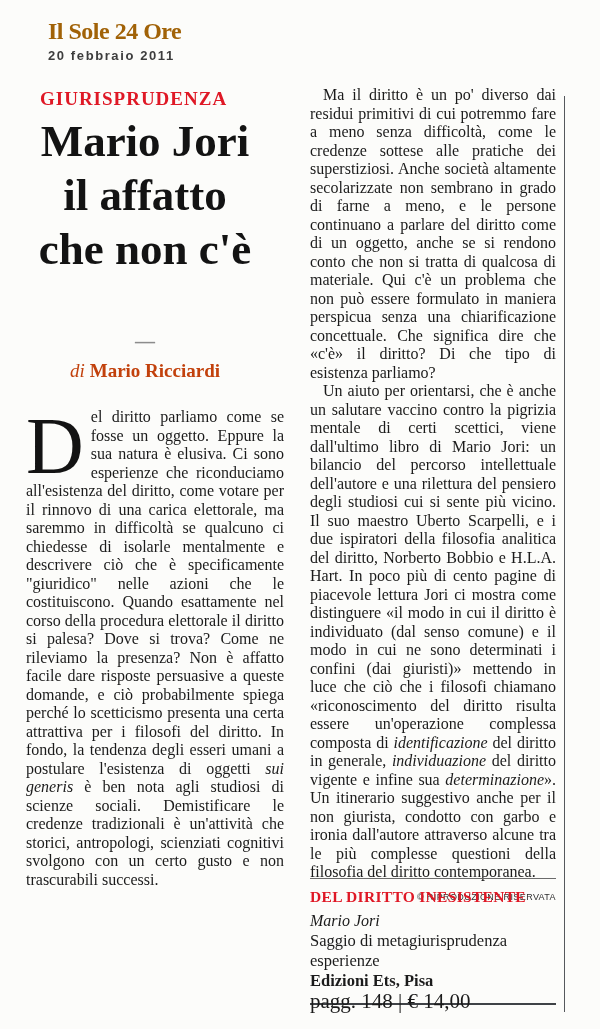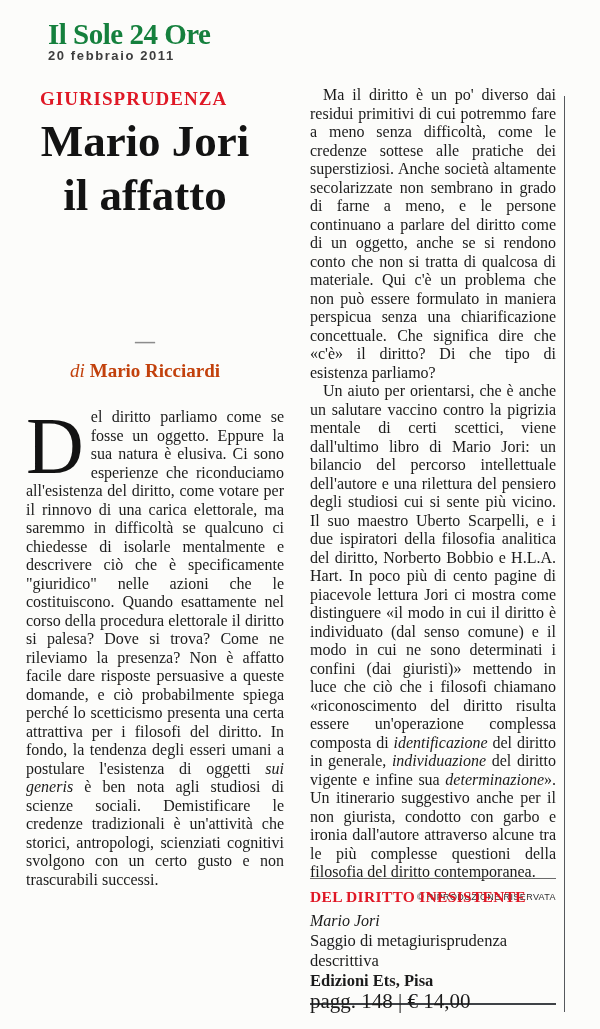--- a/index.html
+++ b/index.html
@@ -7,21 +7,21 @@
     --ink:#1b1b1b;
   }
   html,body{margin:0;padding:0;}
   body{
     width:600px;height:1029px;position:relative;overflow:hidden;
     background:#fcfcfa;color:var(--ink);
     font-family:"Liberation Serif", serif;
   }
   .masthead-title{
     position:absolute;left:48px;top:18px;
-    font-size:29px;font-weight:700;letter-spacing:-0.5px;color:#15803d;
+    font-size:24px;font-weight:700;letter-spacing:-0.5px;color:#a16207;
   }
   .masthead-date{
     position:absolute;left:48px;top:48px;
     font-family:"Liberation Sans", sans-serif;
     font-size:13px;font-weight:700;letter-spacing:1.6px;color:#3d3d3d;
   }
   .section-label{
     position:absolute;left:40px;top:88px;
     font-size:19px;font-weight:700;letter-spacing:1px;color:var(--red);
   }
@@ -78,20 +78,21 @@
 <body>
 
 <div class="masthead-title">Il Sole 24 Ore</div>
 <div class="masthead-date">20 febbraio 2011</div>
 
 <div class="section-label">GIURISPRUDENZA</div>
 
 <h1 class="headline" style="margin:0;">
   <div>Mario Jori</div>
   <div>il affatto</div>
+  <div>che non c'è</div>
 </h1>
 
 <div class="head-dash">—</div>
 
 <div class="byline">
   <span class="prefix">di</span><span class="name">Mario Ricciardi</span>
 </div>
 
 <div class="left-body">
   <span class="dropcap">D</span><span>el diritto parliamo come se fosse un oggetto. Eppure la sua natura è elusiva. Ci sono esperienze che riconduciamo all'esistenza del diritto, come votare per il rinnovo di una carica elettorale, ma saremmo in difficoltà se qualcuno ci chiedesse di isolarle mentalmente e descrivere ciò che è specificamente "giuridico" nelle azioni che le costituiscono. Quando esattamente nel corso della procedura elettorale il diritto si palesa? Dove si trova? Come ne rileviamo la presenza? Non è affatto facile dare risposte persuasive a queste domande, e ciò probabilmente spiega perché lo scetticismo presenta una certa attrattiva per i filosofi del diritto. In fondo, la tendenza degli esseri umani a postulare l'esistenza di oggetti </span><span class="italic">sui generis</span><span> è ben nota agli studiosi di scienze sociali. Demistificare le credenze tradizionali è un'attività che storici, antropologi, scienziati cognitivi svolgono con un certo gusto e non trascurabili successi.</span>
@@ -101,16 +102,16 @@
   <p><span>Ma il diritto è un po' diverso dai residui primitivi di cui potremmo fare a meno senza difficoltà, come le credenze sottese alle pratiche dei superstiziosi. Anche società altamente secolarizzate non sembrano in grado di farne a meno, e le persone continuano a parlare del diritto come di un oggetto, anche se si rendono conto che non si tratta di qualcosa di materiale. Qui c'è un problema che non può essere formulato in maniera perspicua senza una chiarificazione concettuale. Che significa dire che «c'è» il diritto? Di che tipo di esistenza parliamo?</span></p>
   <p><span>Un aiuto per orientarsi, che è anche un salutare vaccino contro la pigrizia mentale di certi scettici, viene dall'ultimo libro di Mario Jori: un bilancio del percorso intellettuale dell'autore e una rilettura del pensiero degli studiosi cui si sente più vicino. Il suo maestro Uberto Scarpelli, e i due ispiratori della filosofia analitica del diritto, Norberto Bobbio e H.L.A. Hart. In poco più di cento pagine di piacevole lettura Jori ci mostra come distinguere «il modo in cui il diritto è individuato (dal senso comune) e il modo in cui ne sono determinati i confini (dai giuristi)» mettendo in luce che ciò che i filosofi chiamano «riconoscimento del diritto risulta essere un'operazione complessa composta di </span><span class="italic">identificazione</span><span> del diritto in generale, </span><span class="italic">individuazione</span><span> del diritto vigente e infine sua </span><span class="italic">determinazione</span><span>». Un itinerario suggestivo anche per il non giurista, condotto con garbo e ironia dall'autore attraverso alcune tra le più complesse questioni della filosofia del diritto contemporanea.</span></p>
   <div class="copyright">© RIPRODUZIONE RISERVATA</div>
 </div>
 
 <div class="vrule"></div>
 
 <div class="review-box">
   <div class="review-title">DEL DIRITTO INESISTENTE</div>
   <div class="review-author">Mario Jori</div>
-  <div class="review-subtitle">Saggio di metagiurisprudenza descrittiva</div>
+  <div class="review-subtitle">Saggio di metagiurisprudenza esperienze</div>
   <div class="review-publisher">Edizioni Ets, Pisa</div>
   <div class="review-pages">pagg. 148 | € 14,00</div>
 </div>
 
 </body></html>

